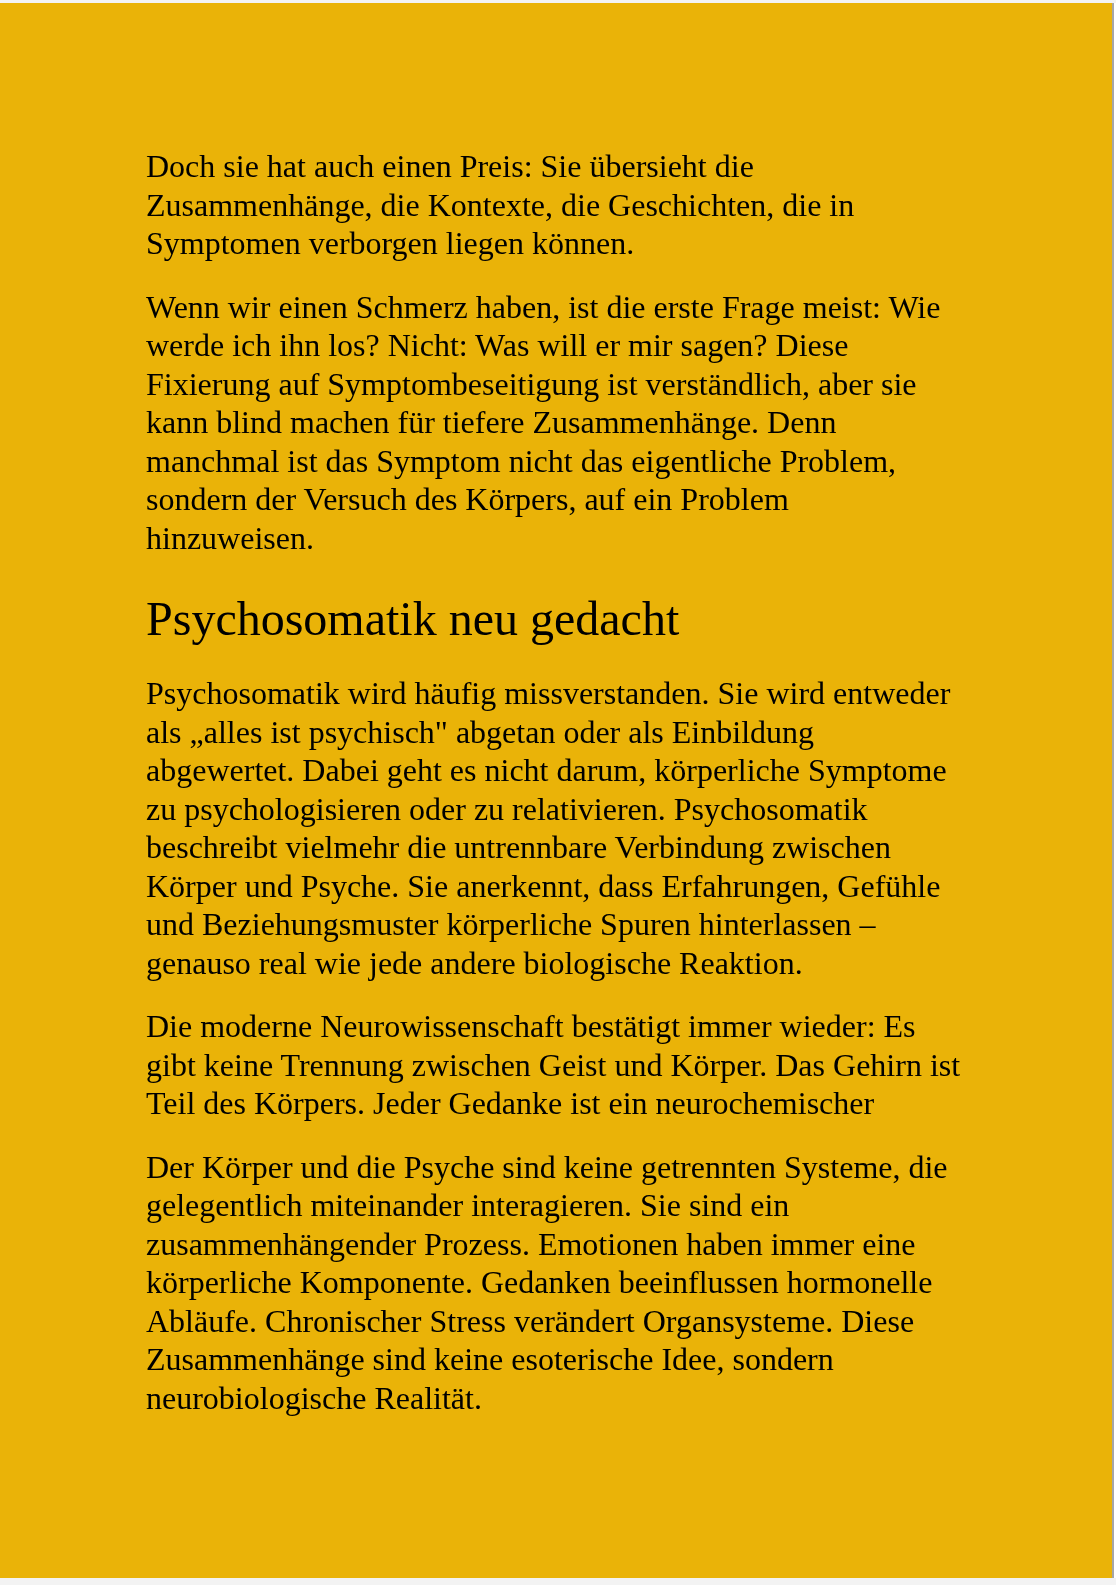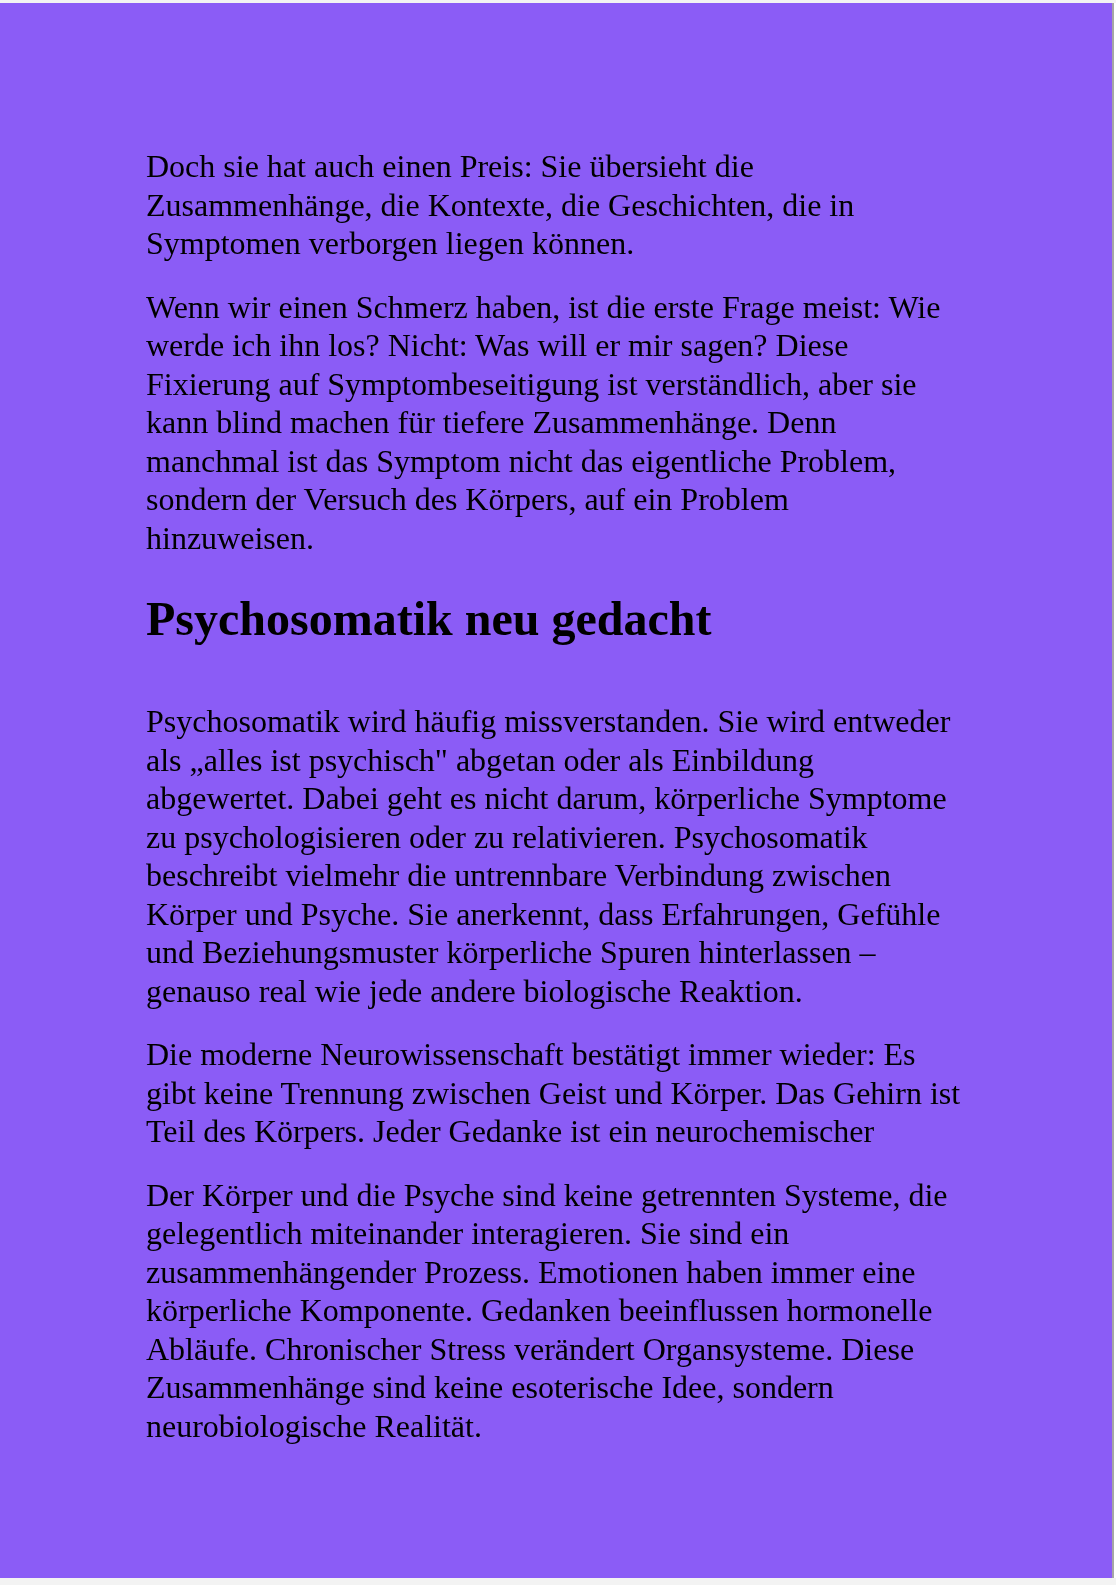--- a/index.html
+++ b/index.html
@@ -31,36 +31,36 @@
   .page-right-line {
     position: absolute;
     left: 1112px; top: 3px;
     width: 2px; height: 1575px;
     background: #a6a6a6;
   }
   .page {
     position: absolute;
     left: 0; top: 3px;
     width: 1112px; height: 1575px;
-    background: #8b5cf6;
+    background: #eab308;
     box-sizing: border-box;
     padding: 144px 40px 0 146px;
   }
   .page p {
     margin: 0 0 25px 0;
     font-size: 32px;
     line-height: 38.5px;
     white-space: pre-line;
     color: #000000;
   }
   .page h1 {
-    margin: 34px 0 56px 0;
+    margin: 34px 0 28px 0;
     font-size: 48px;
     line-height: 55px;
-    font-weight: bold;
+    font-weight: normal;
     white-space: pre-line;
     color: #000000;
   }
 </style>
 </head>
 <body>
 
 <div class="viewport">
 
   <div class="page">

